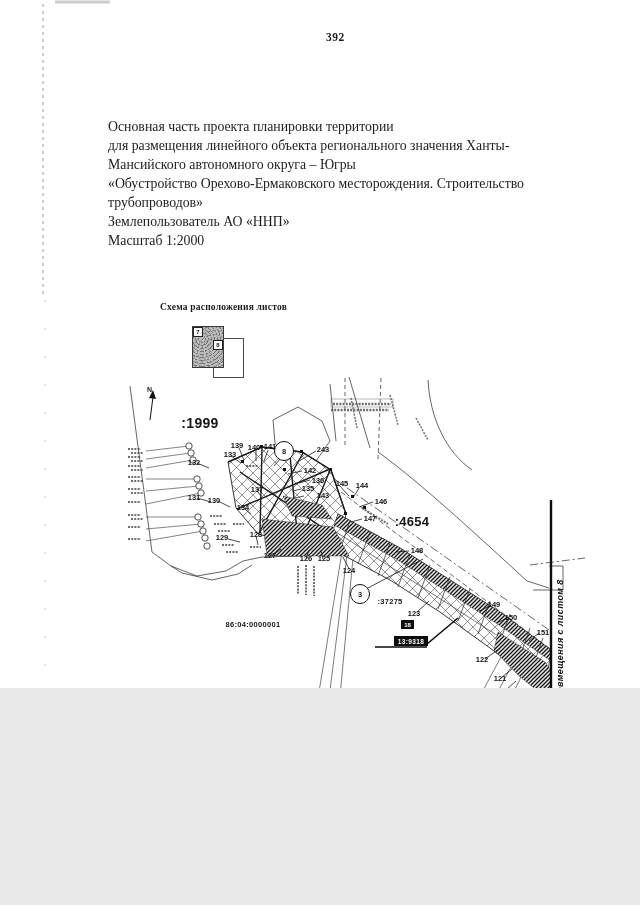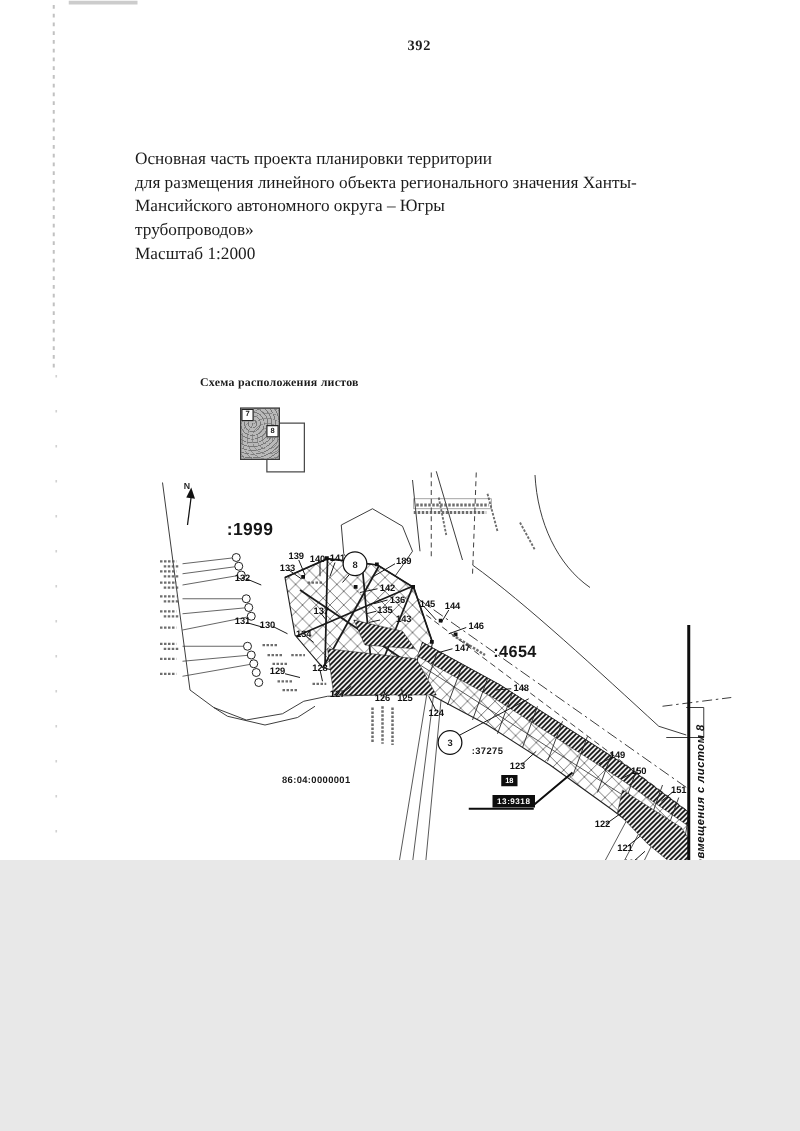--- a/index.html
+++ b/index.html
@@ -177,21 +177,23 @@
 
     <line x1="551" y1="500" x2="551" y2="741" stroke="#0d0d0d" stroke-width="2.4"></line>
   </svg>
 
   <div class="page-number">392</div>
 
   <div class="header-block">
     <div>Основная часть проекта планировки территории</div>
     <div>для размещения линейного объекта регионального значения Ханты-</div>
     <div>Мансийского автономного округа – Югры</div>
+    <div>«Обустройство Орехово-Ермаковского месторождения. Строительство</div>
     <div>трубопроводов»</div>
+    <div>Землепользователь АО «ННП»</div>
     <div>Масштаб 1:2000</div>
   </div>
 
   <div class="scheme-title">Схема расположения листов</div>
   <div class="sheet7"></div>
   <div class="sheet8-outline"></div>
   <div class="sheet-tag tag7">7</div>
   <div class="sheet-tag tag8">8</div>
 
   <div class="north-label">N</div>
@@ -207,21 +209,21 @@
       <span class="pt-label" style="left: 256px; top: 534px;">128</span>
       <span class="pt-label" style="left: 222px; top: 537px;">129</span>
       <span class="pt-label" style="left: 214px; top: 500px;">130</span>
       <span class="pt-label" style="left: 194px; top: 497px;">131</span>
       <span class="pt-label" style="left: 194px; top: 462px;">132</span>
       <span class="pt-label" style="left: 230px; top: 454px;">133</span>
       <span class="pt-label" style="left: 243px; top: 507px;">134</span>
       <span class="pt-label" style="left: 308px; top: 488px;">135</span>
       <span class="pt-label" style="left: 318px; top: 480px;">136</span>
       <span class="pt-label" style="left: 257px; top: 489px;">137</span>
-      <span class="pt-label" style="left: 323px; top: 449px;">189</span>
+      <span class="pt-label" style="left: 323px; top: 449px;">243</span>
       <span class="pt-label" style="left: 237px; top: 445px;">139</span>
       <span class="pt-label" style="left: 254px; top: 447px;">140</span>
       <span class="pt-label" style="left: 270px; top: 446px;">141</span>
       <span class="pt-label" style="left: 310px; top: 470px;">142</span>
       <span class="pt-label" style="left: 311px; top: 495px; padding-left: 24px;">143</span>
       <span class="pt-label" style="left: 362px; top: 485px;">144</span>
       <span class="pt-label" style="left: 342px; top: 483px;">145</span>
       <span class="pt-label" style="left: 381px; top: 501px;">146</span>
       <span class="pt-label" style="left: 370px; top: 518px;">147</span>
       <span class="pt-label" style="left: 417px; top: 550px;">148</span>

